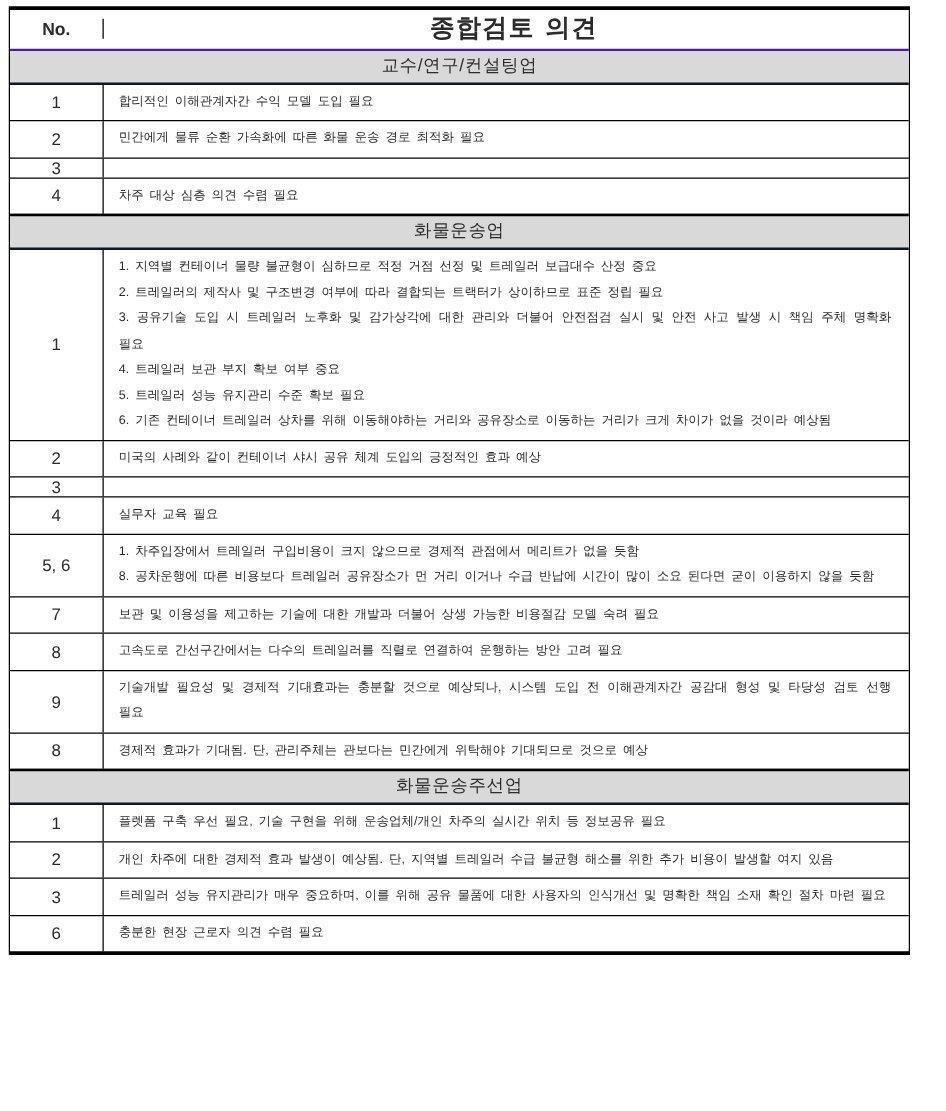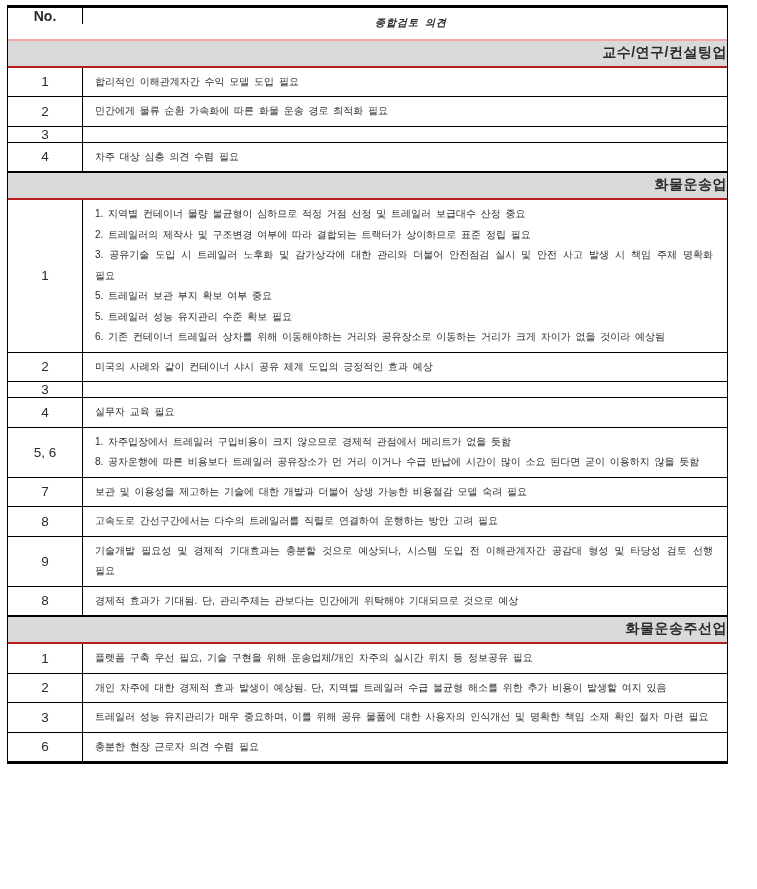--- a/index.html
+++ b/index.html
@@ -17,35 +17,34 @@
     width: 721px;
     box-sizing: border-box;
     border-top: 3px solid #000;
     border-bottom: 3px solid #000;
     border-left: 1px solid #000;
     border-right: 1px solid #000;
     background: #ffffff;
   }
   .header-row {
     display: flex;
-    border-bottom: 2px solid #fca5a5;
-    align-items: flex-start;
+    border-bottom: 2px solid #4c1d95;
+    align-items: center;
     gap: 12px;
   }
   .header-row .no-cell {
     font-weight: bold;
     font-size: 14px;
   }
   .header-row .content-cell {
     font-weight: bold;
     text-align: center;
-    font-size: 10px;
+    font-size: 20px;
     letter-spacing: 1px;
     padding: 5px 0;
-    font-style: italic;
   }
   .no-cell {
     width: 75px;
     min-width: 75px;
     box-sizing: border-box;
     border-right: 1px solid #000;
     display: flex;
     align-items: center;
     justify-content: center;
     font-size: 13.5px;
@@ -55,27 +54,27 @@
     flex: 1;
     padding: 4px 14px 4px 12px;
     font-size: 10px;
     line-height: 20.5px;
     text-align: justify;
     word-spacing: 2px;
     word-break: keep-all;
   }
   .section-header {
     background: #d9d9d9;
-    font-weight: bold;
-    text-align: right;
+    font-weight: normal;
+    text-align: center;
     font-size: 14px;
     letter-spacing: 0.5px;
     padding: 3px 0 4px 0;
     border-top: 2px solid #000;
-    border-bottom: 2px solid #b91c1c;
+    border-bottom: 2px solid #0f172a;
     margin-top: -1px;
   }
   #table-body > .section-header:first-child {
     border-top: none;
     margin-top: 0;
   }
   .row {
     display: flex;
     align-items: stretch;
     border-bottom: 1px solid #000;
@@ -118,21 +117,21 @@
           <div class="line">차주 대상 심층 의견 수렴 필요</div>
         </div>
       </div>
       <div class="section-header">화물운송업</div>
       <div class="row">
         <div class="no-cell">1</div>
         <div class="content-cell">
           <div class="line">1. 지역별 컨테이너 물량 불균형이 심하므로 적정 거점 선정 및 트레일러 보급대수 산정 중요</div>
           <div class="line">2. 트레일러의 제작사 및 구조변경 여부에 따라 결합되는 트랙터가 상이하므로 표준 정립 필요</div>
           <div class="line">3. 공유기술 도입 시 트레일러 노후화 및 감가상각에 대한 관리와 더불어 안전점검 실시 및 안전 사고 발생 시 책임 주체 명확화 필요</div>
-          <div class="line">5. 트레일러 보관 부지 확보 여부 중요</div>
+          <div class="line">4. 트레일러 보관 부지 확보 여부 중요</div>
           <div class="line">5. 트레일러 성능 유지관리 수준 확보 필요</div>
           <div class="line">6. 기존 컨테이너 트레일러 상차를 위해  이동해야하는 거리와 공유장소로 이동하는 거리가 크게 차이가 없을 것이라 예상됨</div>
         </div>
       </div>
       <div class="row">
         <div class="no-cell">2</div>
         <div class="content-cell">
           <div class="line">미국의 사례와 같이 컨테이너 샤시 공유 체계 도입의 긍정적인 효과 예상</div>
         </div>
       </div>

